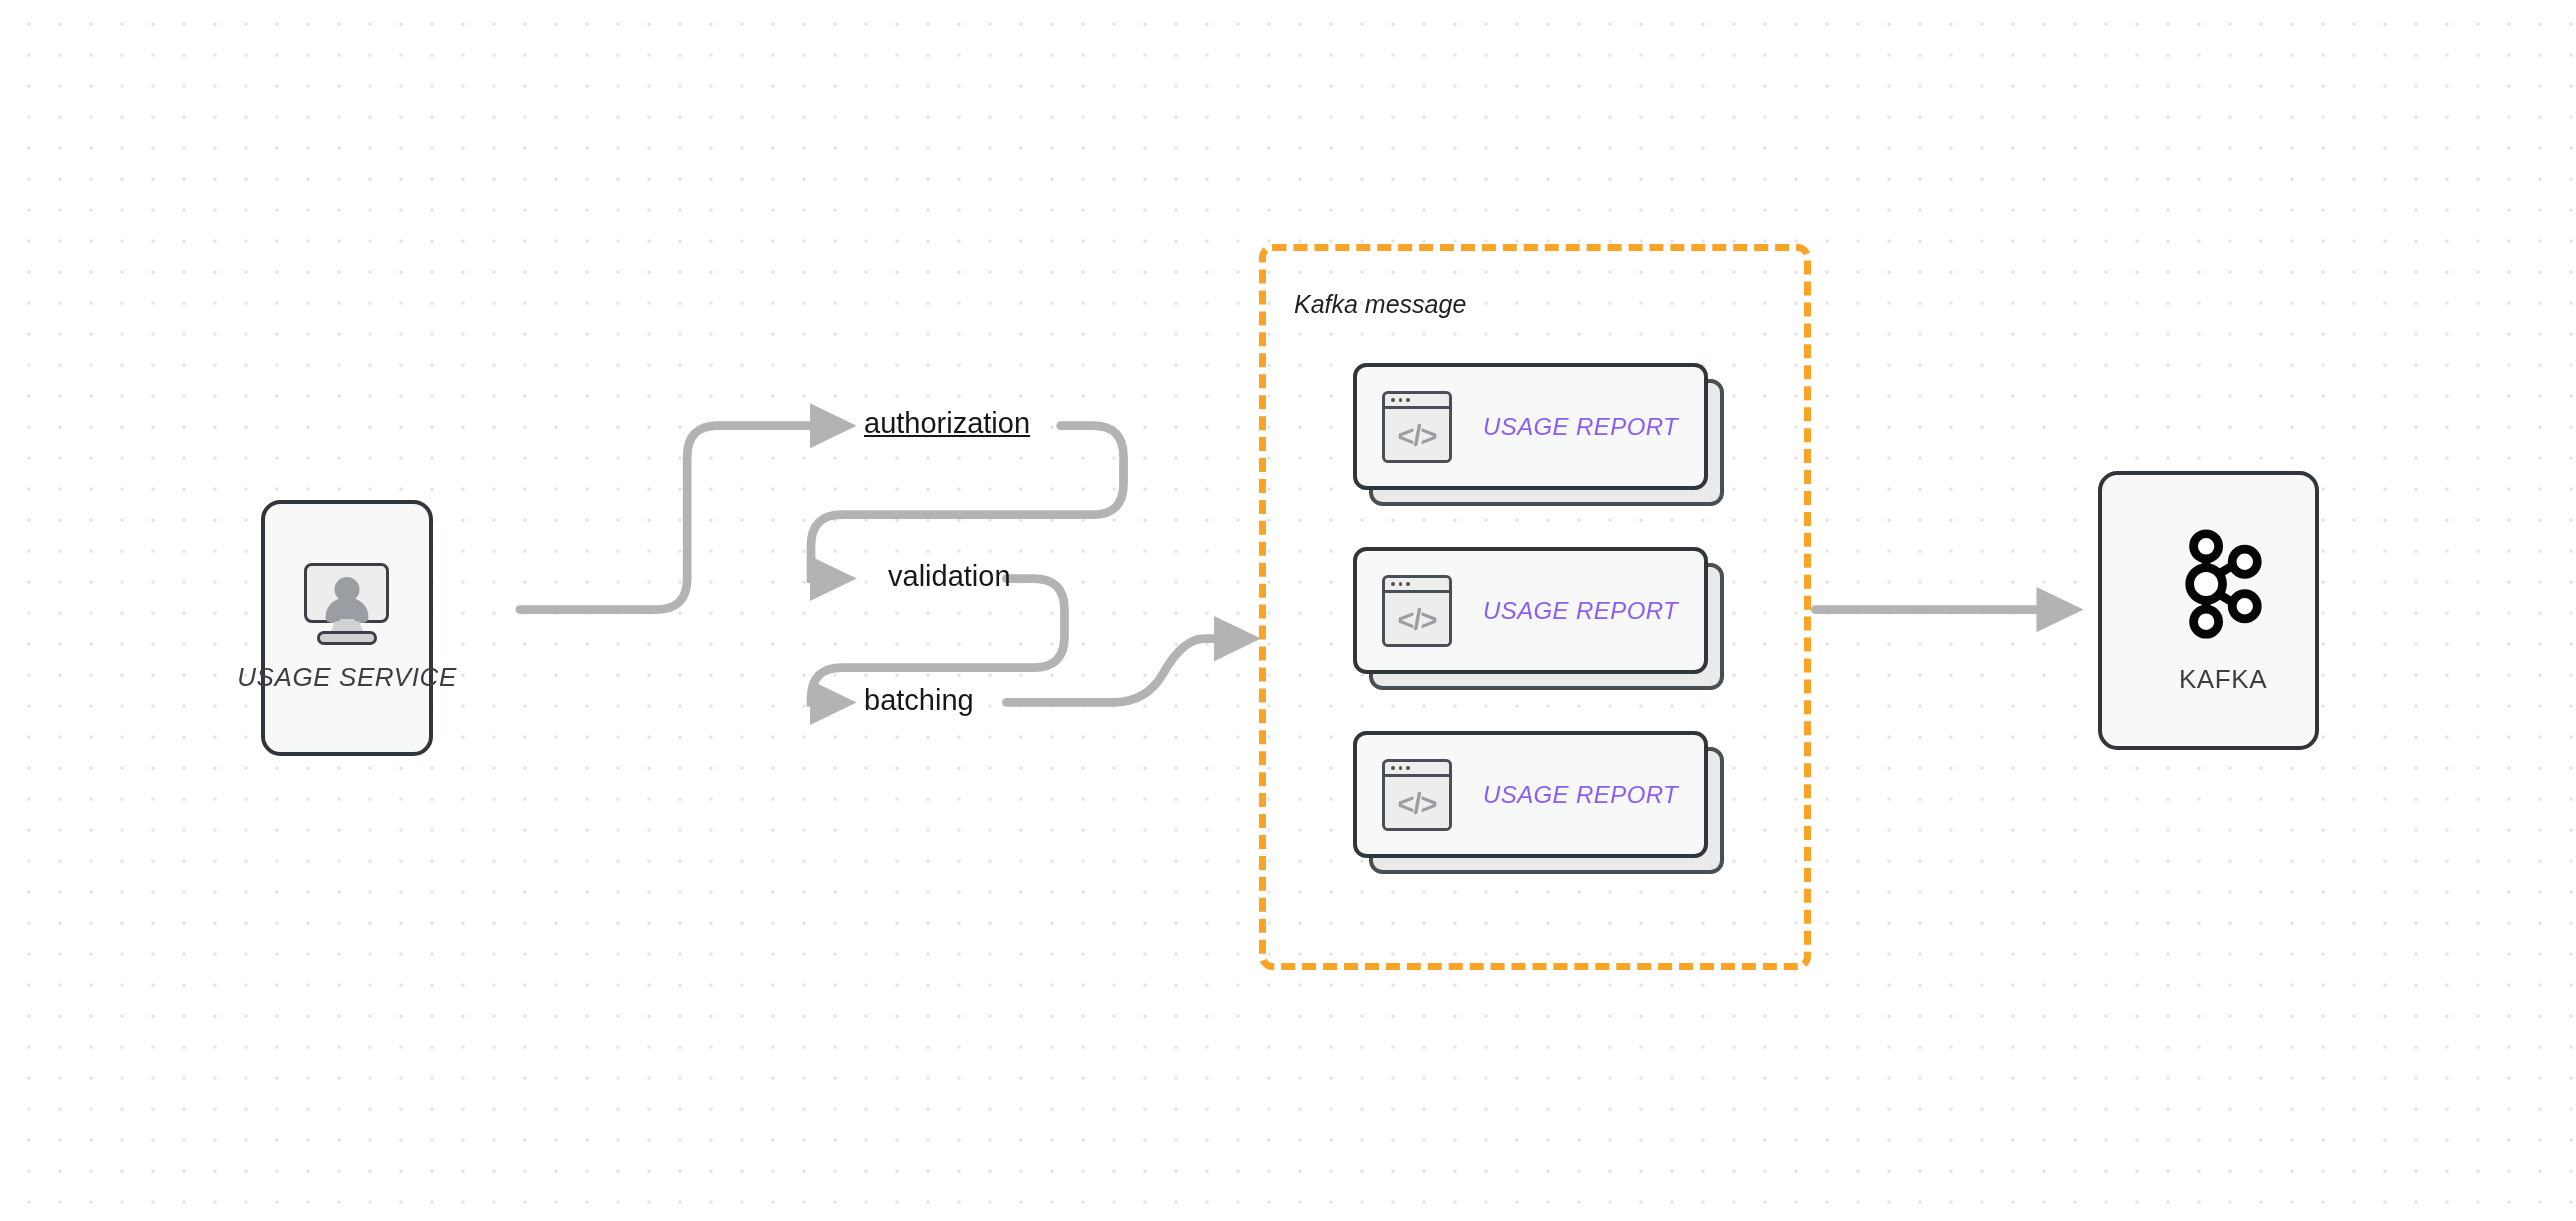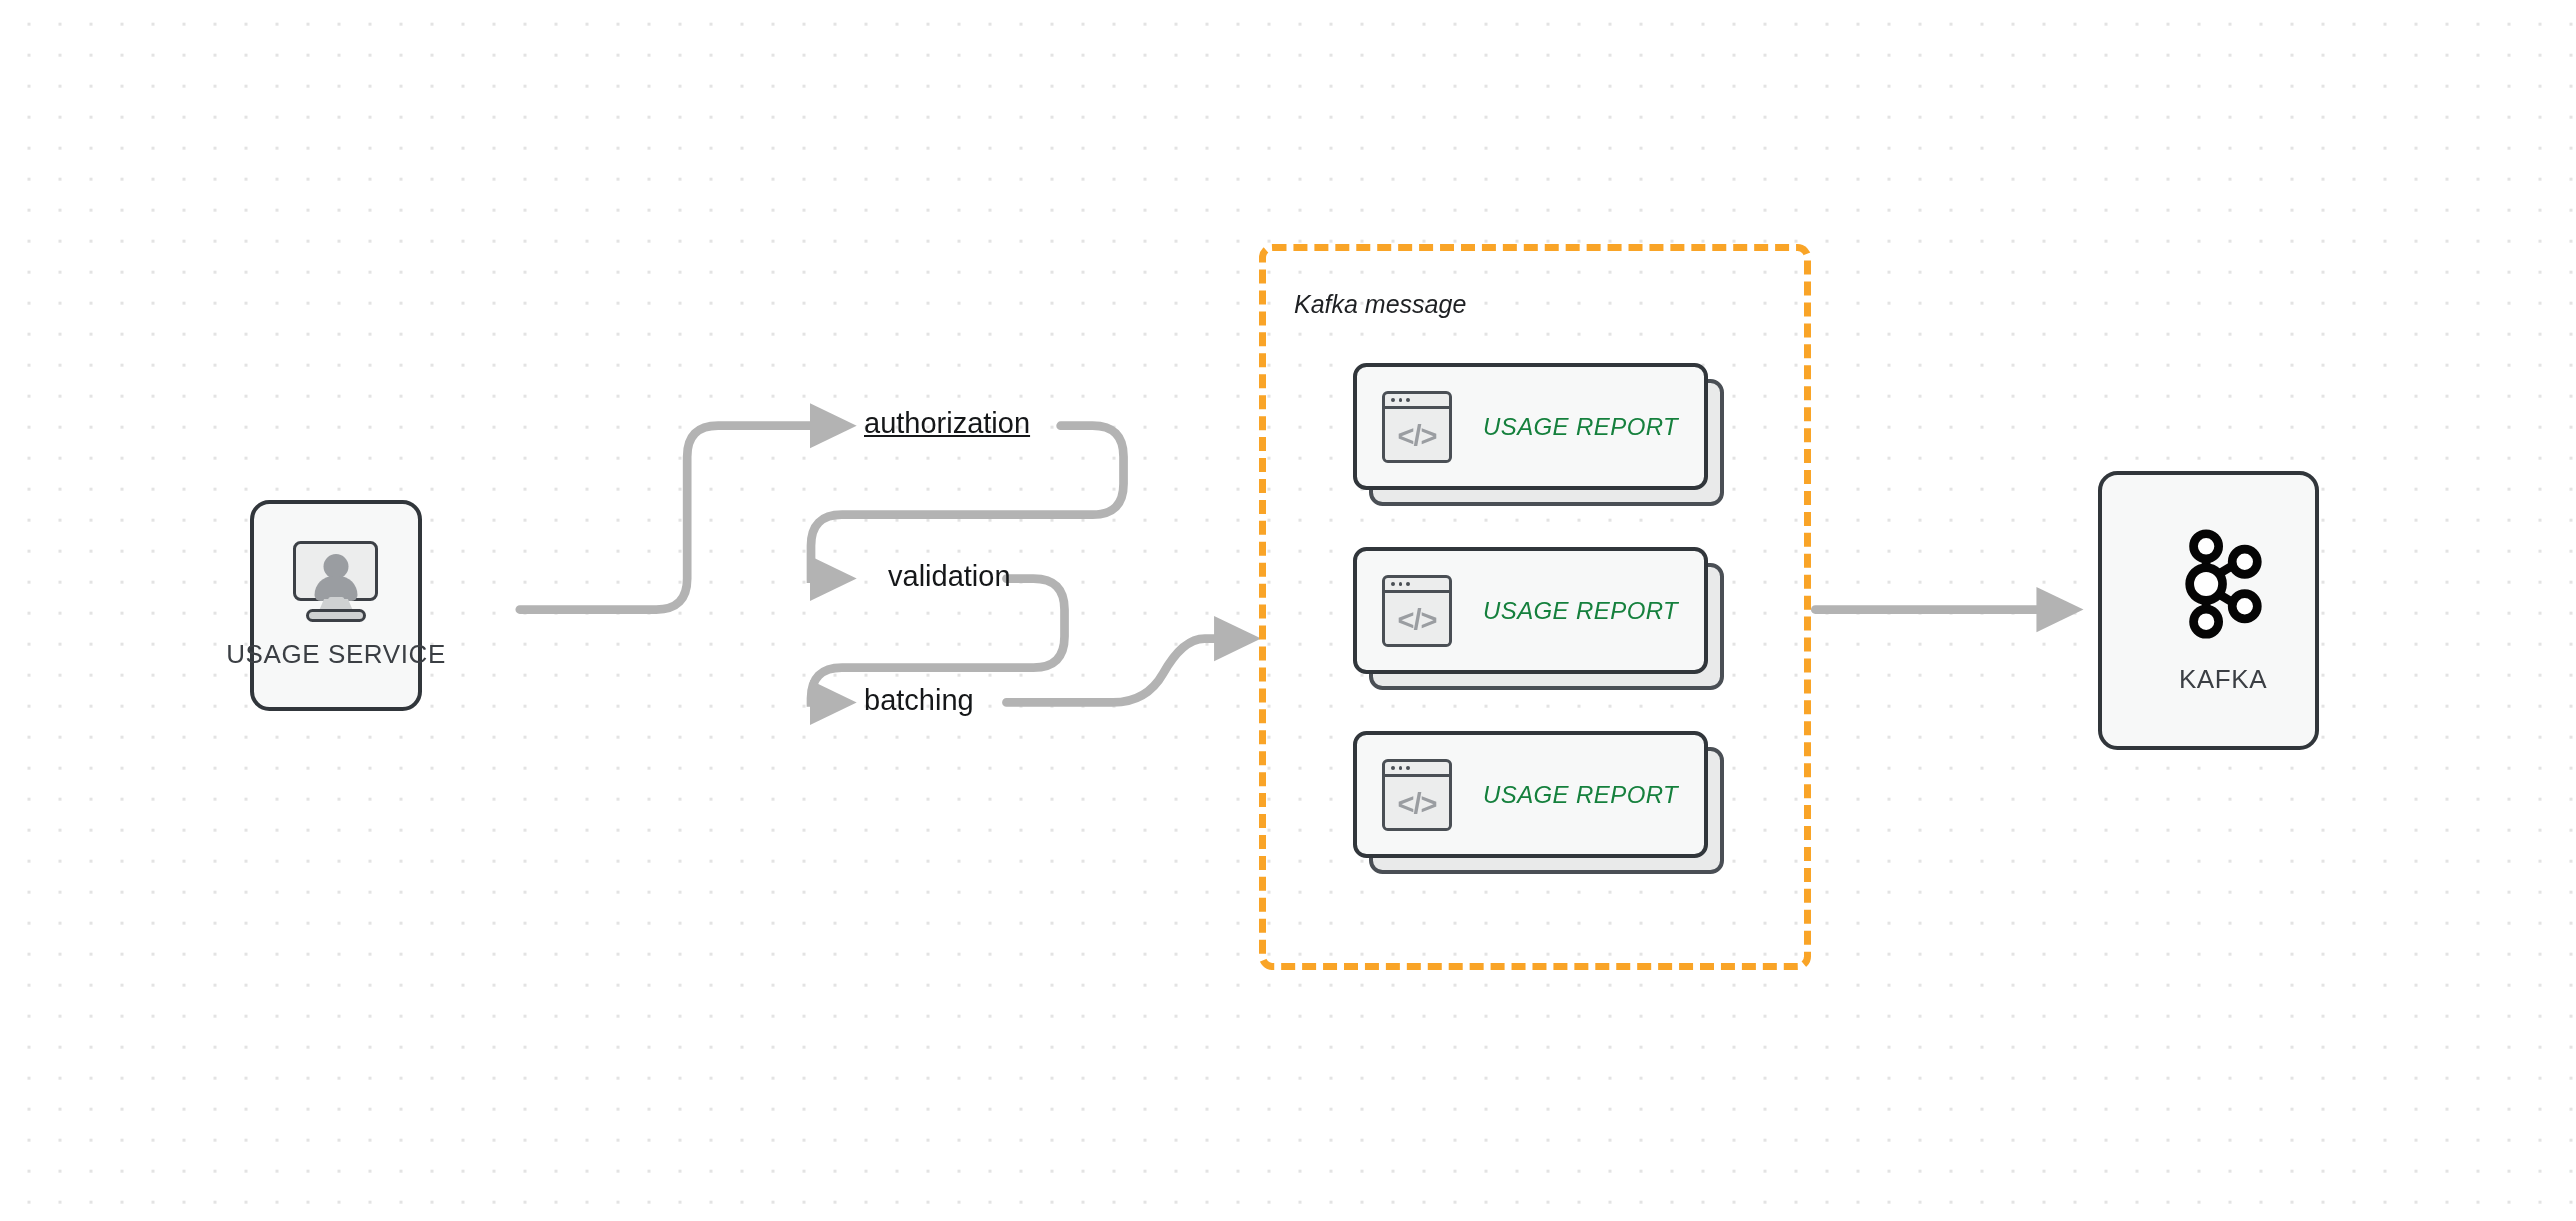--- a/index.html
+++ b/index.html
@@ -42,24 +42,25 @@
   }
   .node-label {
     font-size: 26px;
     color: #3b3f44;
     letter-spacing: 0.6px;
     white-space: nowrap;
   }
 
   
   #usage-service {
-    left: 250px;
+    left: 261px;
     top: 500px;
     width: 172px;
-    height: 211px;
+    height: 256px;
+    font-style: italic;
   }
   #usage-service .node-label { margin-top: 19.4px; }
 
   .monitor { width: 93px; height: 79px; position: relative; }
   .monitor-screen {
     position: absolute;
     left: 3.9px; top: 0;
     width: 85px; height: 60px;
     box-sizing: border-box;
     background: #eceded;
@@ -212,21 +213,21 @@
     justify-content: center;
     font-size: 29px;
     font-weight: bold;
     color: #9a9da1;
     letter-spacing: -1px;
   }
   .card-text {
     margin-left: 31px;
     font-size: 24px;
     font-style: italic;
-    color: #15803d;
+    color: #8b5cf6;
     letter-spacing: 0.4px;
     white-space: nowrap;
   }
 
   
   .step-label {
     position: absolute;
     font-size: 29px;
     color: #151719;
     white-space: nowrap;

